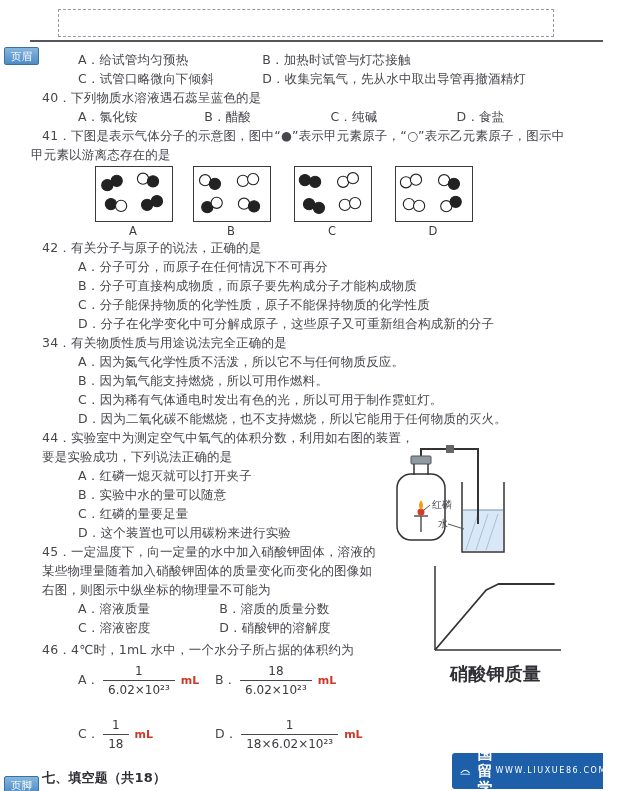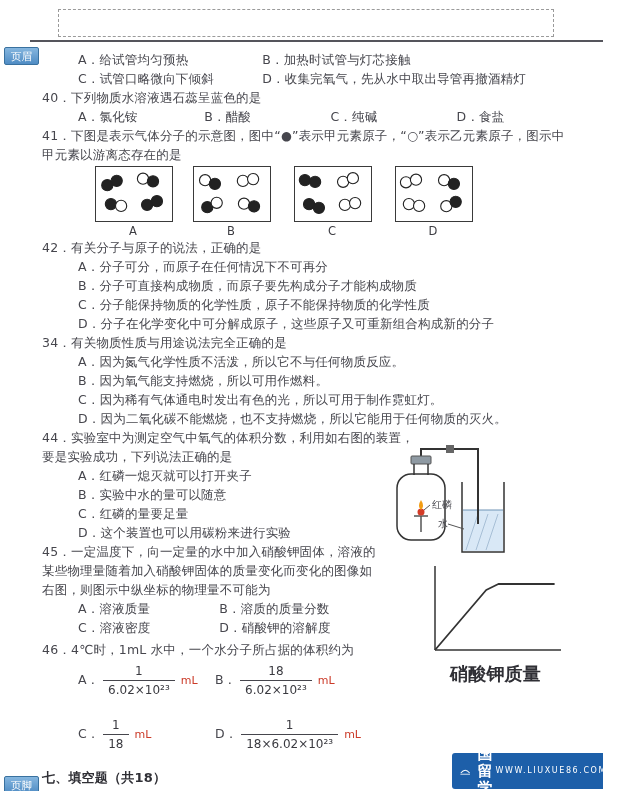--- a/index.html
+++ b/index.html
@@ -19,21 +19,21 @@
   .molbox{position:absolute;top:166px;width:76px;height:54px;border:1px solid #3a3a3a;background:#fff;}
   .molbox svg{display:block;width:76px;height:54px;}
   .mollabel{position:absolute;top:224px;width:76px;text-align:center;font-size:11.5px;color:#3c3c42;}
   .apparatus{position:absolute;left:378px;top:444px;width:130px;height:114px;}
   .graph{position:absolute;left:415px;top:560px;width:150px;height:100px;}
   .frac-opt{position:absolute;display:flex;align-items:center;font-size:12.5px;color:#46464d;}
   .opt-label{margin-right:2px;}
   .frac{display:inline-flex;flex-direction:column;align-items:center;margin:0 2px;font-size:12px;color:#3a3a40;}
   .frac .num{padding:0 5px 2px;}
   .frac .den{border-top:1px solid #46464d;padding:2px 5px 0;}
-  .ml{color:#cb3a28;font-size:11px;margin-left:4px;}
+  .ml{color:#cb3a28;font-size:11px;margin-left:4px;font-weight:bold;}
   .logo{position:absolute;left:452px;top:753px;width:163px;height:36px;background:#1d5fa9;
      border-radius:3px;color:#fff;display:flex;align-items:center;gap:7px;padding:0 8px;
      box-sizing:border-box;cursor:pointer;}
   .logo-col{display:flex;flex-direction:row;align-items:center;}
   .logo-name{font-size:15px;font-weight:bold;letter-spacing:3px;line-height:17px;}
   .logo-url{font-size:8px;letter-spacing:1.6px;line-height:10px;}
 </style>
 </head>
 <body>
 
@@ -55,21 +55,21 @@
 
   <div class="t" style="left:42px;top:90px">40．下列物质水溶液遇石蕊呈蓝色的是</div>
   <div class="t" style="left:78px;top:109px">
     <span class="col w122">A．氯化铵</span>
     <span class="col w122">B．醋酸</span>
     <span class="col w122">C．纯碱</span>
     <span class="col">D．食盐</span>
   </div>
 
   <div class="t" style="left:42px;top:128px">41．下图是表示气体分子的示意图，图中“●”表示甲元素原子，“○”表示乙元素原子，图示中</div>
-  <div class="t" style="left:42px;top:147px">甲元素以游离态存在的是</div>
+  <div class="t" style="left:31px;top:147px">甲元素以游离态存在的是</div>
 
   <div class="molbox" style="left:95px">
       <svg viewBox="0 0 76 54">
         <circle cx="11.3" cy="18.2" r="5.6" fill="#222" stroke="#222" stroke-width="1.1"></circle>
         <circle cx="20.7" cy="13.8" r="5.6" fill="#222" stroke="#222" stroke-width="1.1"></circle>
         <circle cx="47.0" cy="11.7" r="5.6" fill="#fff" stroke="#222" stroke-width="1.1"></circle>
         <circle cx="57.0" cy="14.3" r="5.6" fill="#222" stroke="#222" stroke-width="1.1"></circle>
         <circle cx="14.9" cy="37.1" r="5.6" fill="#222" stroke="#222" stroke-width="1.1"></circle>
         <circle cx="25.1" cy="38.9" r="5.6" fill="#fff" stroke="#222" stroke-width="1.1"></circle>
         <circle cx="51.1" cy="37.8" r="5.6" fill="#222" stroke="#222" stroke-width="1.1"></circle>

